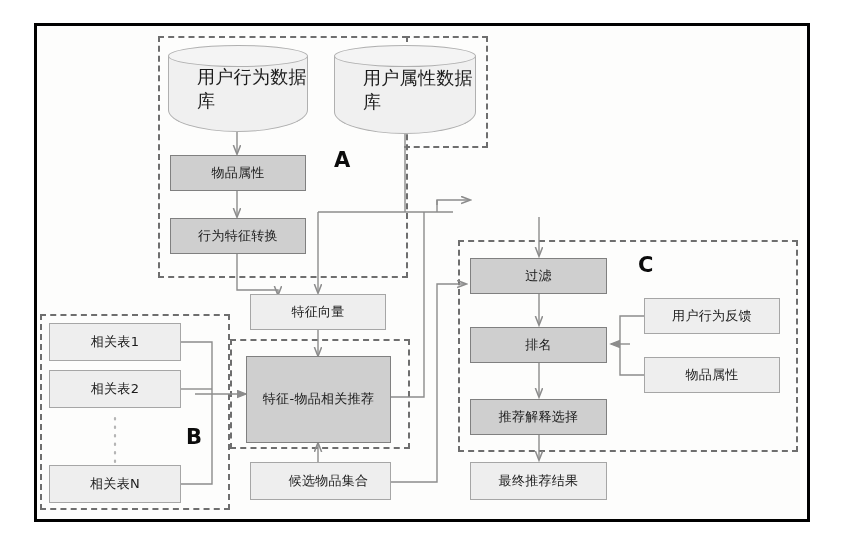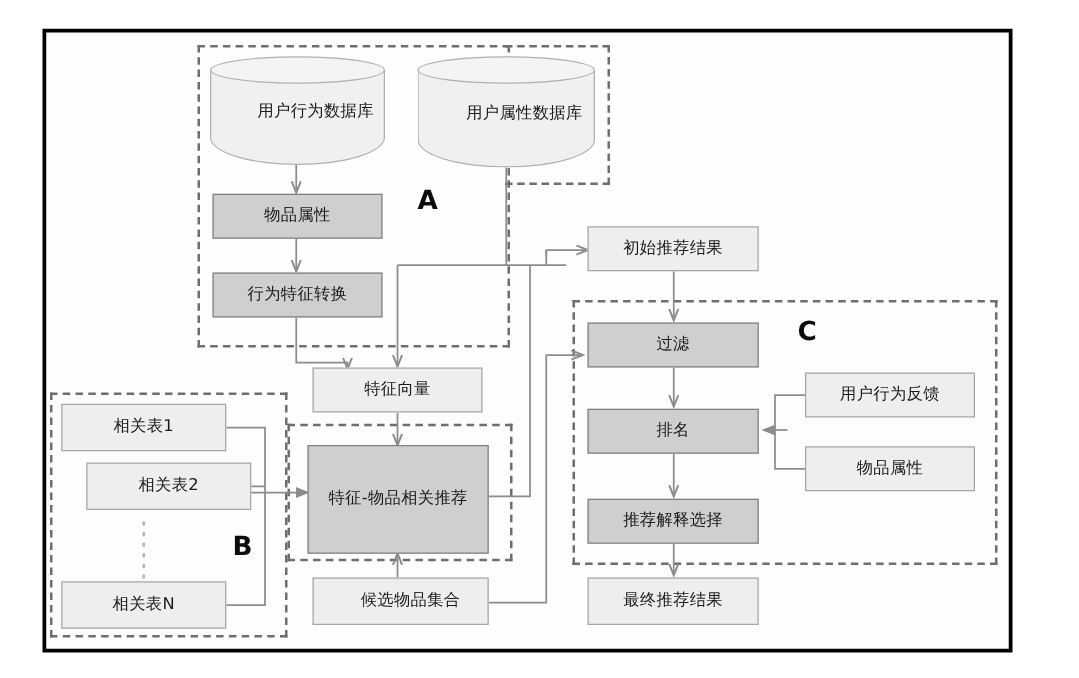--- a/index.html
+++ b/index.html
@@ -85,21 +85,21 @@
     border: 1.5px solid #b0b0b0;
     border-radius: 50% / 50%;
     box-sizing: border-box;
   }
   .cyl .cyl-label {
     position: absolute;
     left: 0; right: 0; top: 0; bottom: 0;
     display: flex;
     align-items: center;
     justify-content: center;
-    font-size: 13px;
+    font-size: 18px;
     color: #1a1a1a;
     letter-spacing: 0.3px;
     margin-left: 29px;
   }
   
   svg.wires {
     position: absolute;
     left: 0; top: 0;
     width: 863px; height: 542px;
     pointer-events: none;
@@ -198,25 +198,24 @@
 
   <div class="node dark" style="left:246px; top:356px; width:145px; height:87px; flex-direction:row;">
     <span>特征-物品</span>
     <span>相关推荐</span>
   </div>
 
   <div class="node light" style="left:250px; top:462px; width:141px; height:38px;padding-left:16px;">候选物品集合</div>
 
   <div class="node light" style="left:49px; top:323px; width:132px; height:38px;">相关表1</div>
 
-  <div class="node light" style="left:49px; top:370px; width:132px; height:38px;margin-left:20px;">相关表2</div>
+  <div class="node light" style="left:49px; top:370px; width:132px; height:38px;">相关表2</div>
 
   <div class="node light" style="left:49px; top:465px; width:132px; height:38px;">相关表N</div>
 
-  <div class="node light" style="left:470px; top:181px; width:137px; height:36px;">初始推荐结果</div>
 
   <div class="node dark" style="left:470px; top:258px; width:137px; height:36px;">过滤</div>
 
   <div class="node dark" style="left:470px; top:327px; width:137px; height:36px;">排名</div>
 
   <div class="node light" style="left:644px; top:298px; width:136px; height:36px;">用户行为反馈</div>
 
   <div class="node light" style="left:644px; top:357px; width:136px; height:36px;">物品属性</div>
 
   <div class="node dark" style="left:470px; top:399px; width:137px; height:36px;">推荐解释选择</div>

